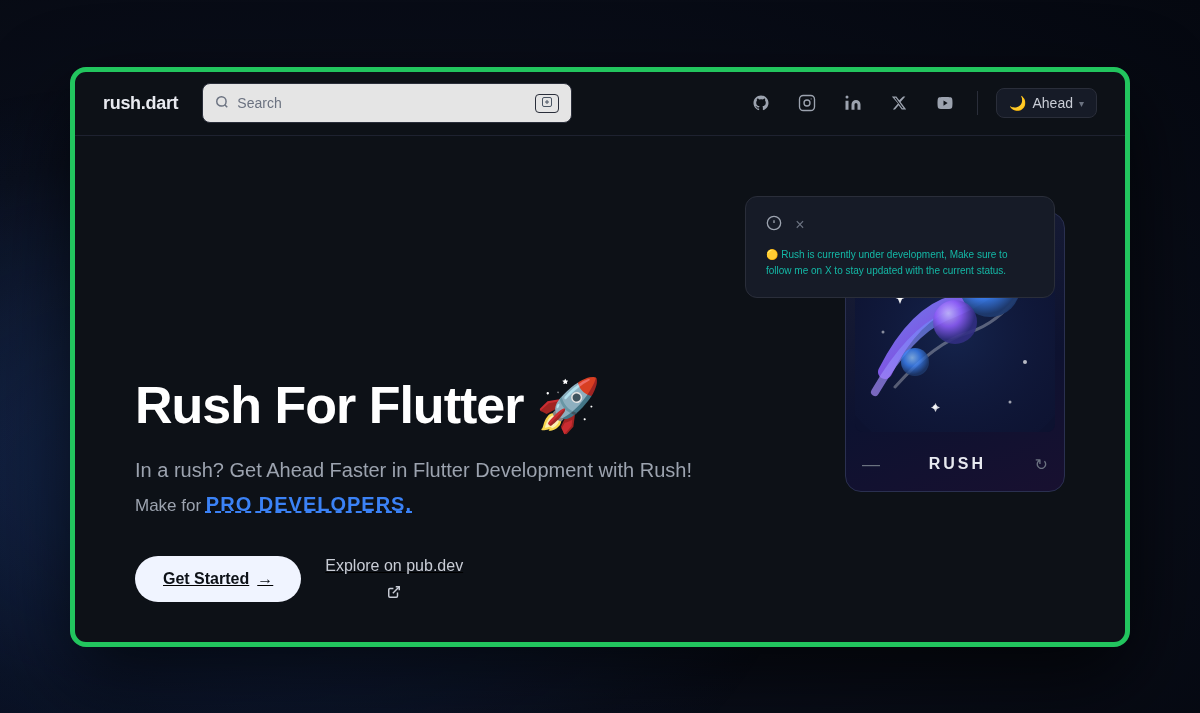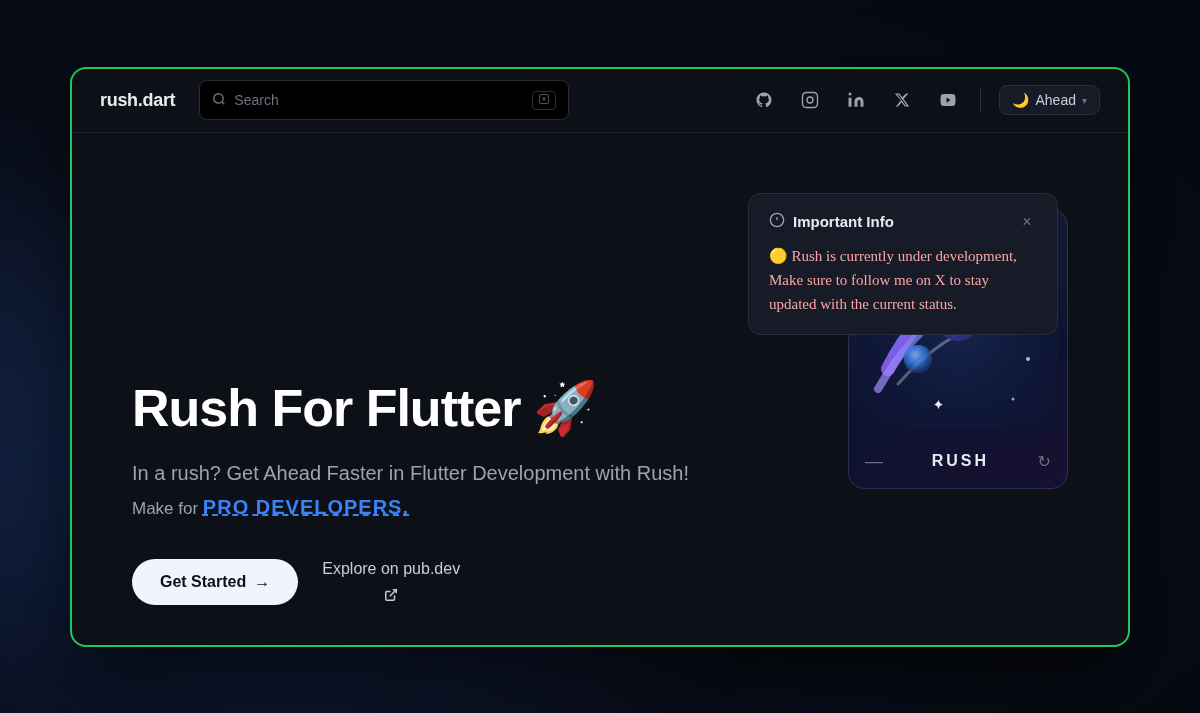--- a/index.html
+++ b/index.html
@@ -13,21 +13,21 @@
       justify-content: center;
       font-family: -apple-system, BlinkMacSystemFont, 'Segoe UI', sans-serif;
       overflow: hidden;
     }
 
     .window {
       width: 1060px;
       height: 580px;
       background: #0d1117;
       border-radius: 16px;
-      border: 2px solid #22c55e;
+      border: 5px solid #22c55e;
       overflow: hidden;
       position: relative;
       box-shadow: 0 30px 80px rgba(0,0,0,0.7);
     }
 
     
     .navbar {
       display: flex;
       align-items: center;
       padding: 0 28px;
@@ -40,21 +40,21 @@
       font-size: 18px;
       font-weight: 600;
       color: #e8eaf0;
       white-space: nowrap;
       letter-spacing: -0.3px;
     }
 
     .search-bar {
       display: flex;
       align-items: center;
-      background: #000000;
+      background: #e5e5e5;
       border: 1px solid #2a2e3a;
       border-radius: 8px;
       padding: 0 12px;
       height: 40px;
       width: 370px;
       gap: 8px;
       cursor: text;
     }
 
     .search-icon-svg {
@@ -162,20 +162,21 @@
       text-decoration: underline;
       text-decoration-style: dashed;
       letter-spacing: 1px;
       font-size: 20px;
     }
 
     .cta-row {
       display: flex;
       align-items: center;
       gap: 24px;
+      text-decoration: underline;
     }
 
     .btn-get-started {
       display: flex;
       align-items: center;
       gap: 8px;
       background: #f0f4ff;
       color: #0d1117;
       border: none;
       border-radius: 50px;
@@ -232,24 +233,23 @@
       font-size: 16px;
       width: 20px;
       height: 20px;
       display: flex;
       align-items: center;
       justify-content: center;
       border-radius: 4px;
     }
 
     .popup-body {
-      font-size: 15px;
-      color: #fca5a5;
+      font-size: 10px;
+      color: #14b8a6;
       line-height: 1.6;
-      font-family: Liberation Serif, serif;
     }
 
     
     .rush-card {
       width: 220px;
       height: 280px;
       border-radius: 16px;
       background: linear-gradient(160deg, #1a1f35 0%, #0d1230 60%, #181030 100%);
       border: 1px solid #2a3050;
       overflow: hidden;
@@ -419,21 +419,20 @@
 
       <div class="info-popup">
         <div class="popup-header">
           <span style="color:#9ca3af; font-size:14px;">
             <svg width="16" height="16" viewBox="0 0 24 24" fill="none" stroke="currentColor" stroke-width="2">
               <circle cx="12" cy="12" r="10"></circle>
               <line x1="12" y1="8" x2="12" y2="12"></line>
               <line x1="12" y1="16" x2="12.01" y2="16"></line>
             </svg>
           </span>
-          <span class="popup-title">Important Info</span>
           <span class="popup-close">×</span>
         </div>
         <p class="popup-body">🟡 Rush is currently under development, Make sure to follow me on X to stay updated with the current status.</p>
       </div>
 
       <div class="rush-card" style="margin-top: 16px;">
         <div class="card-visual">
 
           <svg class="card-svg" viewBox="0 0 200 200" xmlns="http://www.w3.org/2000/svg">
 

